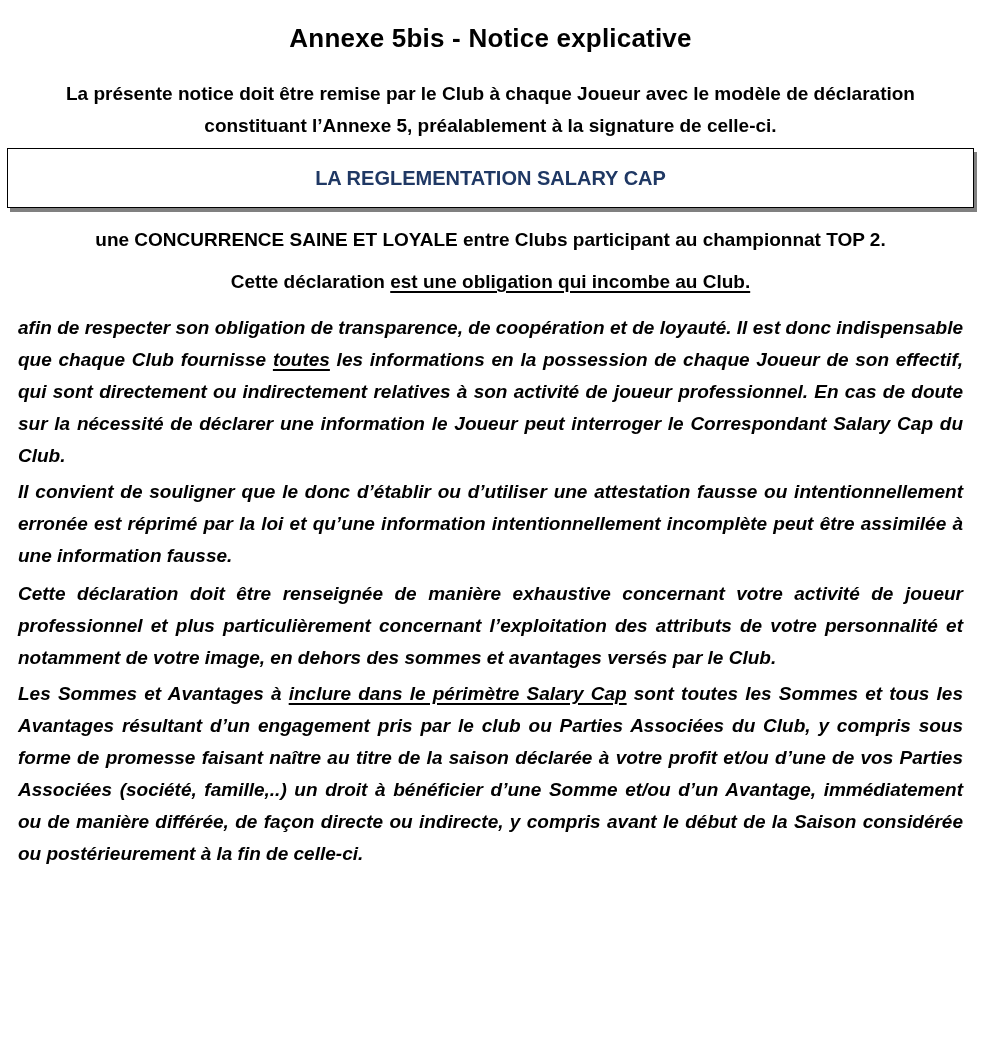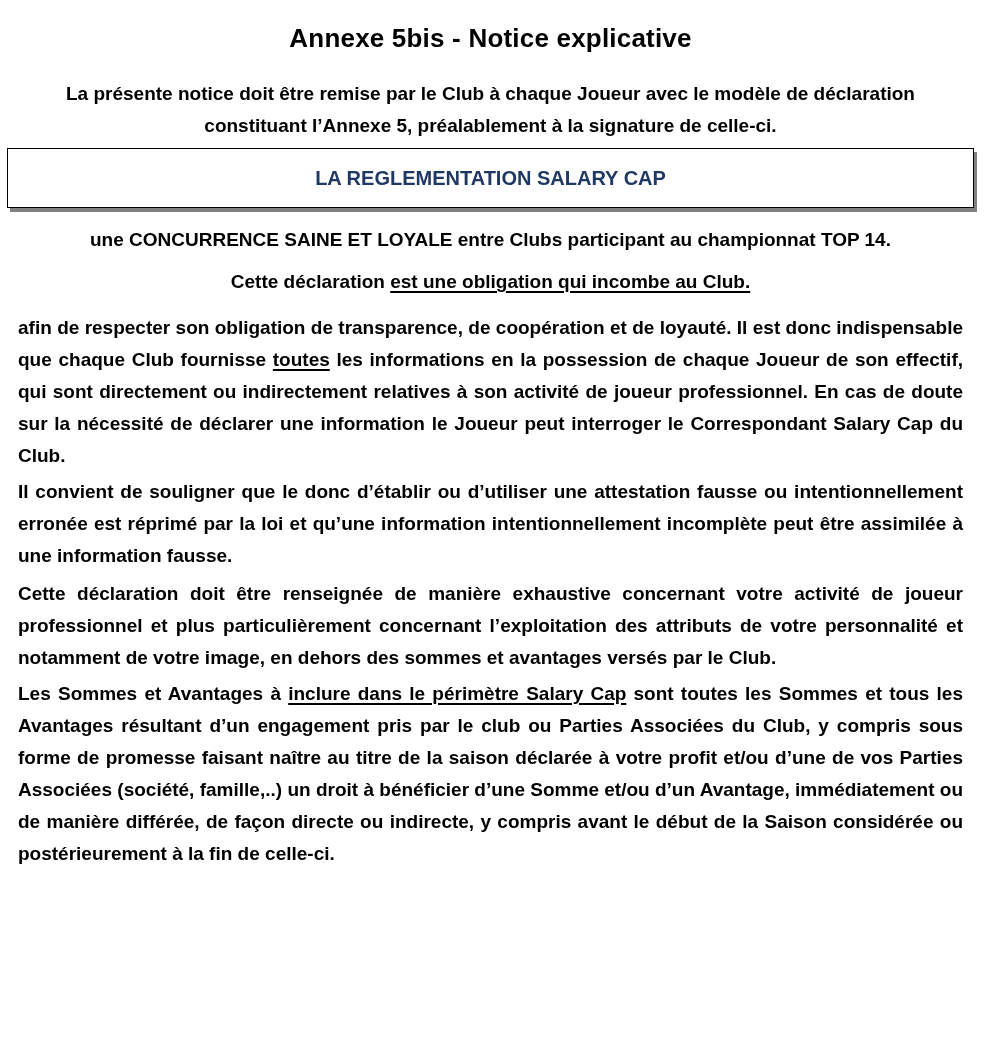--- a/index.html
+++ b/index.html
@@ -45,21 +45,21 @@
     border: 1.5px solid #000000;
     box-shadow: 3px 4px 0 #808080;
     background: #ffffff;
     text-align: center;
     font-size: 20px;
     line-height: 30px;
     padding: 14px 0;
     color: #1F3864;
   }
   .center { text-align: center; }
-  .just   { text-align: justify; }
+  .just   { text-align: justify; font-style: italic; }
   .u {
     text-decoration: underline;
     text-decoration-thickness: 2px;
     text-underline-offset: 3px;
   }
   .mb4  { margin-bottom: 4px; }
   .mb6  { margin-bottom: 6px; }
   .mb10 { margin-bottom: 10px; }
   .mb14 { margin-bottom: 14px; }
 </style>
@@ -70,21 +70,21 @@
 
   <h1 class="doc-title">Annexe 5bis - Notice explicative</h1>
 
   <p class="intro">La présente notice doit être remise par le Club à chaque Joueur avec le modèle de déclaration constituant l’Annexe 5, préalablement à la signature de celle-ci.</p>
 
   <div class="section-box">
     <span>LA REGLEMENTATION SALARY CAP</span>
   </div>
 
 
-  <p class="center mb10">une CONCURRENCE SAINE ET LOYALE entre Clubs participant au championnat TOP 14.</p>
+  <p class="center mb10">une CONCURRENCE SAINE ET LOYALE entre Clubs participant au championnat TOP 2.</p>
 
   <p class="center mb14"><span>Cette déclaration </span><span class="u">est une obligation qui incombe au Club.</span></p>
 
   <p class="just mb4"><span>afin de respecter son obligation de transparence, de coopération et de loyauté. Il est donc indispensable que chaque Club fournisse </span><span class="u">toutes</span><span> les informations en la possession de chaque Joueur de son effectif, qui sont directement ou indirectement relatives à son activité de joueur professionnel. En cas de doute sur la nécessité de déclarer une information le Joueur peut interroger le Correspondant Salary Cap du Club.</span></p>
 
   <p class="just mb6">Il convient de souligner que le donc d’établir ou d’utiliser une attestation fausse ou intentionnellement erronée est réprimé par la loi et qu’une information intentionnellement incomplète peut être assimilée à une information fausse.</p>
 
 
   <p class="just mb4">Cette déclaration doit être renseignée de manière exhaustive concernant votre activité de joueur professionnel et plus particulièrement concernant l’exploitation des attributs de votre personnalité et notamment de votre image, en dehors des sommes et avantages versés par le Club.</p>
 

